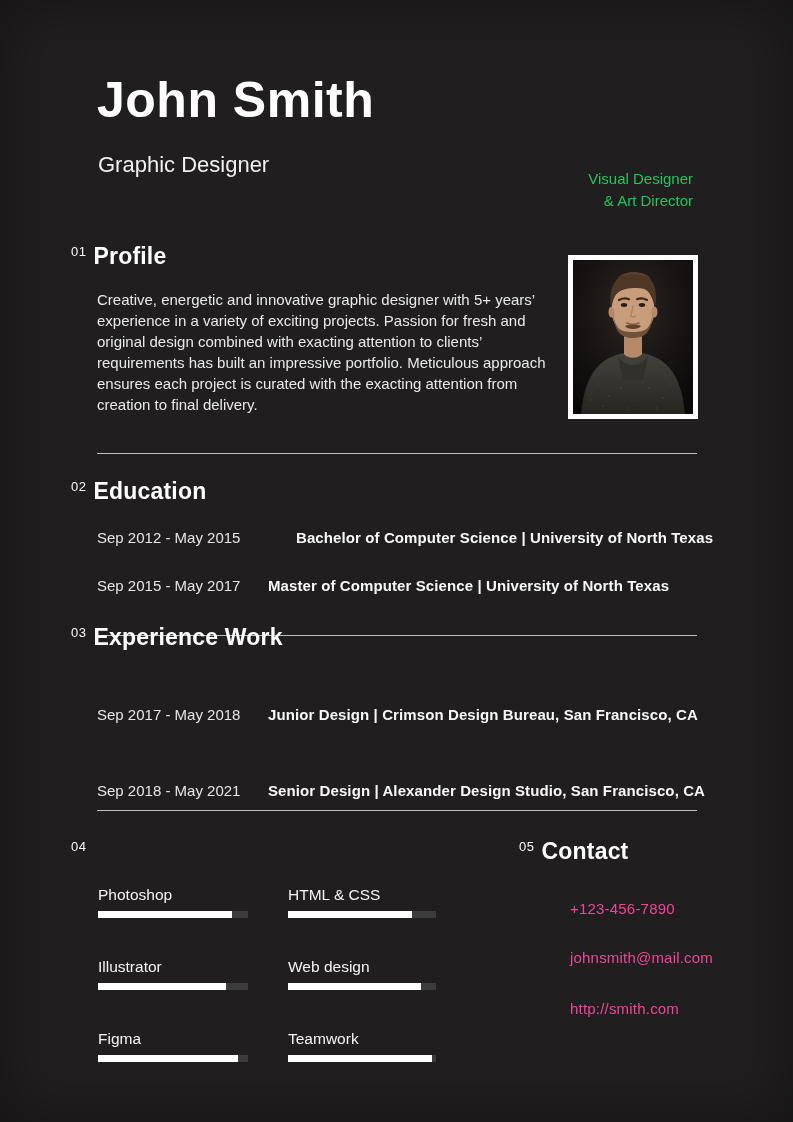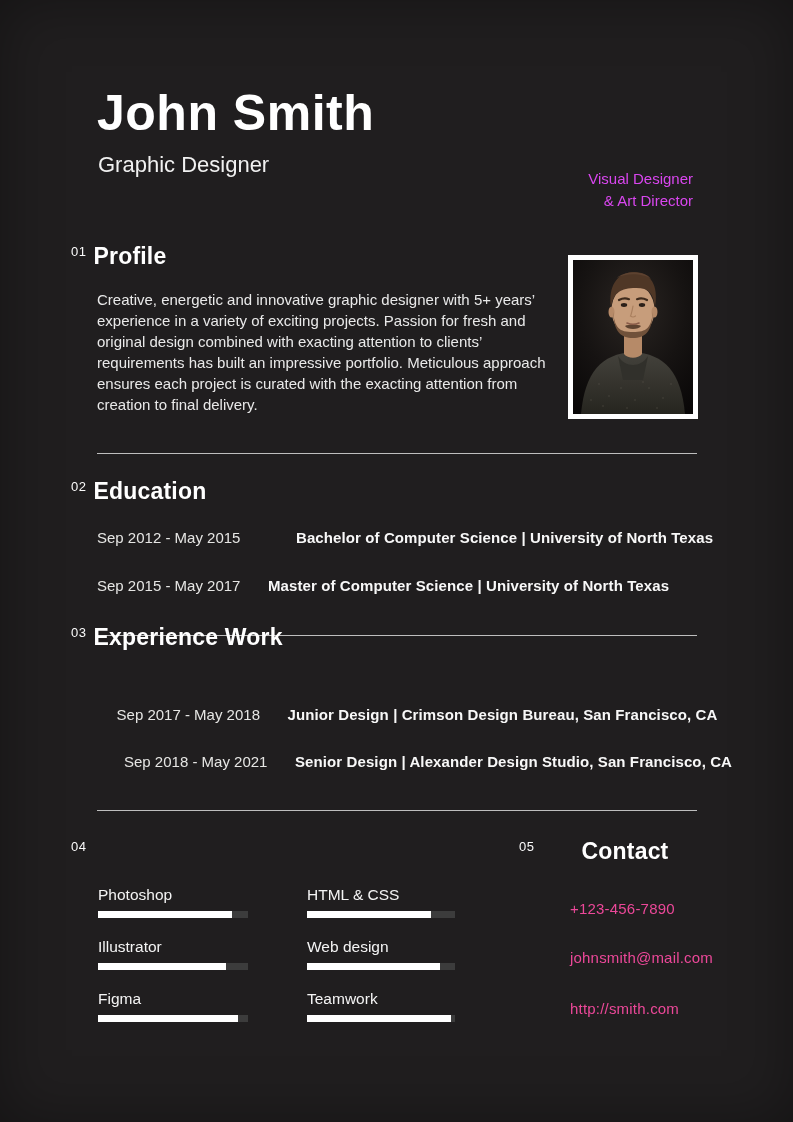--- a/index.html
+++ b/index.html
@@ -12,31 +12,31 @@
     height: 1122px;
     margin: 0 auto;
     background: #201e1f;
     color: #f5f5f5;
     overflow: hidden;
     box-shadow: inset 0 0 60px rgba(0,0,0,0.35);
   }
 
   
   .person-name {
-    position: absolute; left: 97px; top: 86px;
+    position: absolute; left: 97px; top: 73px;
     font-size: 50px; font-weight: bold; letter-spacing: 0.5px;
     color: #ffffff; line-height: 1.1;
   }
   .person-role {
     position: absolute; left: 98px; top: 152px;
     font-size: 22px; font-weight: normal; color: #f1f1f1;
   }
   .tagline {
     position: absolute; right: 100px; top: 168px;
-    text-align: right; font-size: 15px; line-height: 21.5px; color: #d946ef;
+    text-align: right; font-size: 15px; line-height: 21.5px; color: #22c55e;
   }
 
   
   .sec-head {
     position: absolute;
     display: flex; align-items: flex-start;
   }
   .sec-num {
     font-size: 13px; color: #fafafa; margin-right: 7px; margin-top: 1px;
     letter-spacing: 0.5px;
@@ -76,20 +76,21 @@
   .t-date { width: 171px; flex: 0 0 171px; color: #e6e6e4; }
   .t-detail { font-weight: bold; color: #f8f8f8; letter-spacing: 0.1px; }
 
   
   .skills-grid {
     position: absolute; left: 98px; top: 886px;
     display: grid;
     grid-template-columns: 150px 148px;
     column-gap: 59px;
     row-gap: 20px;
+    gap: 40px;
   }
   .skill-label { font-size: 15.5px; color: #f4f4f4; margin-bottom: 7px; }
   .skill-track { width: 100%; height: 7px; background: #3c3c3c; }
   .skill-fill { height: 100%; background: #ffffff; }
 
   
   .contact-item {
     position: absolute; left: 570px;
     font-size: 15px; color: #ec4899; letter-spacing: 0.2px;
   }
@@ -187,25 +188,25 @@
     <span class="t-date">Sep 2015 - May 2017</span>
     <span class="t-detail">Master of Computer Science | University of North Texas</span>
   </div>
 
   <hr class="divider divider-2">
 
   <div class="sec-head" style="left:71px; top:624px;">
     <span class="sec-num">03</span>
     <h2 class="sec-title">Experience Work</h2>
   </div>
-  <div class="t-row" style="top:706px;justify-content:center;">
+  <div class="t-row" style="top:706px;">
     <span class="t-date">Sep 2017 - May 2018</span>
     <span class="t-detail">Junior Design | Crimson Design Bureau, San Francisco, CA</span>
   </div>
-  <div class="t-row" style="top:753px;margin-left:27px;">
+  <div class="t-row" style="top:782px;">
     <span class="t-date">Sep 2018 - May 2021</span>
     <span class="t-detail">Senior Design | Alexander Design Studio, San Francisco, CA</span>
   </div>
 
   <hr class="divider divider-3">
 
   <div class="sec-head" style="left:71px; top:838px;">
     <span class="sec-num">04</span>
   </div>
   <div class="skills-grid">
@@ -240,21 +241,21 @@
         </div>
     </div>
     <div class="skill">
       <div class="skill-label">Teamwork</div>
       <div class="skill-track">
           <div class="skill-fill" style="width: 97%;"></div>
         </div>
     </div>
   </div>
 
-  <div class="sec-head" style="left:519px; top:838px;gap:40px;">
+  <div class="sec-head" style="left:519px; top:838px;">
     <span class="sec-num">05</span>
     <h2 class="sec-title">Contact</h2>
   </div>
   <div class="contact-item contact-phone">+123-456-7890</div>
   <div class="contact-item contact-email">johnsmith@mail.com</div>
   <div class="contact-item contact-site">http://smith.com</div>
 
 </div>
 
 </body></html>

